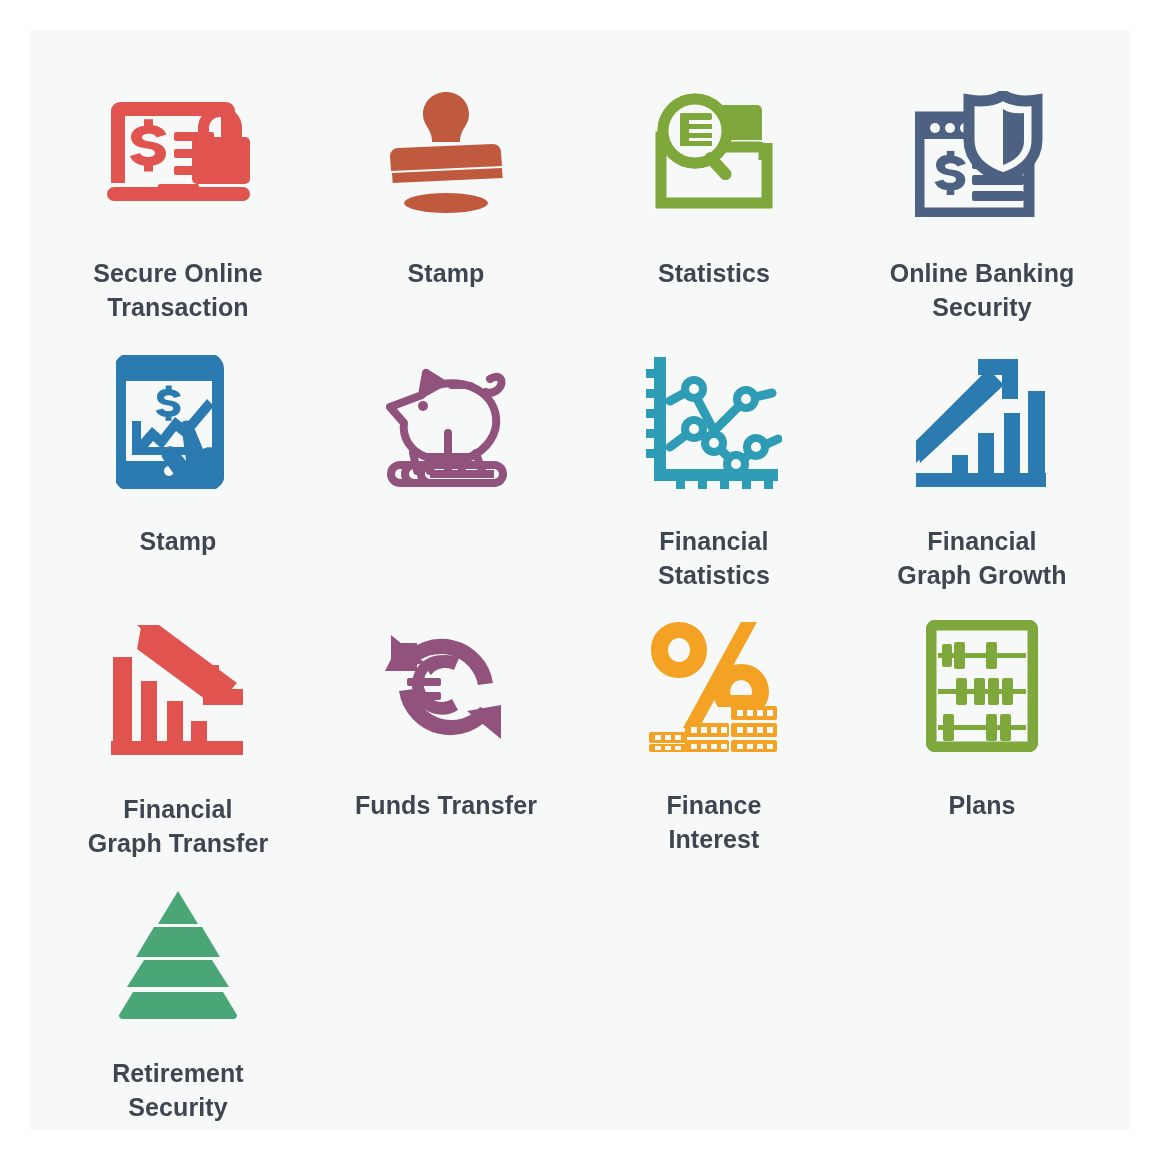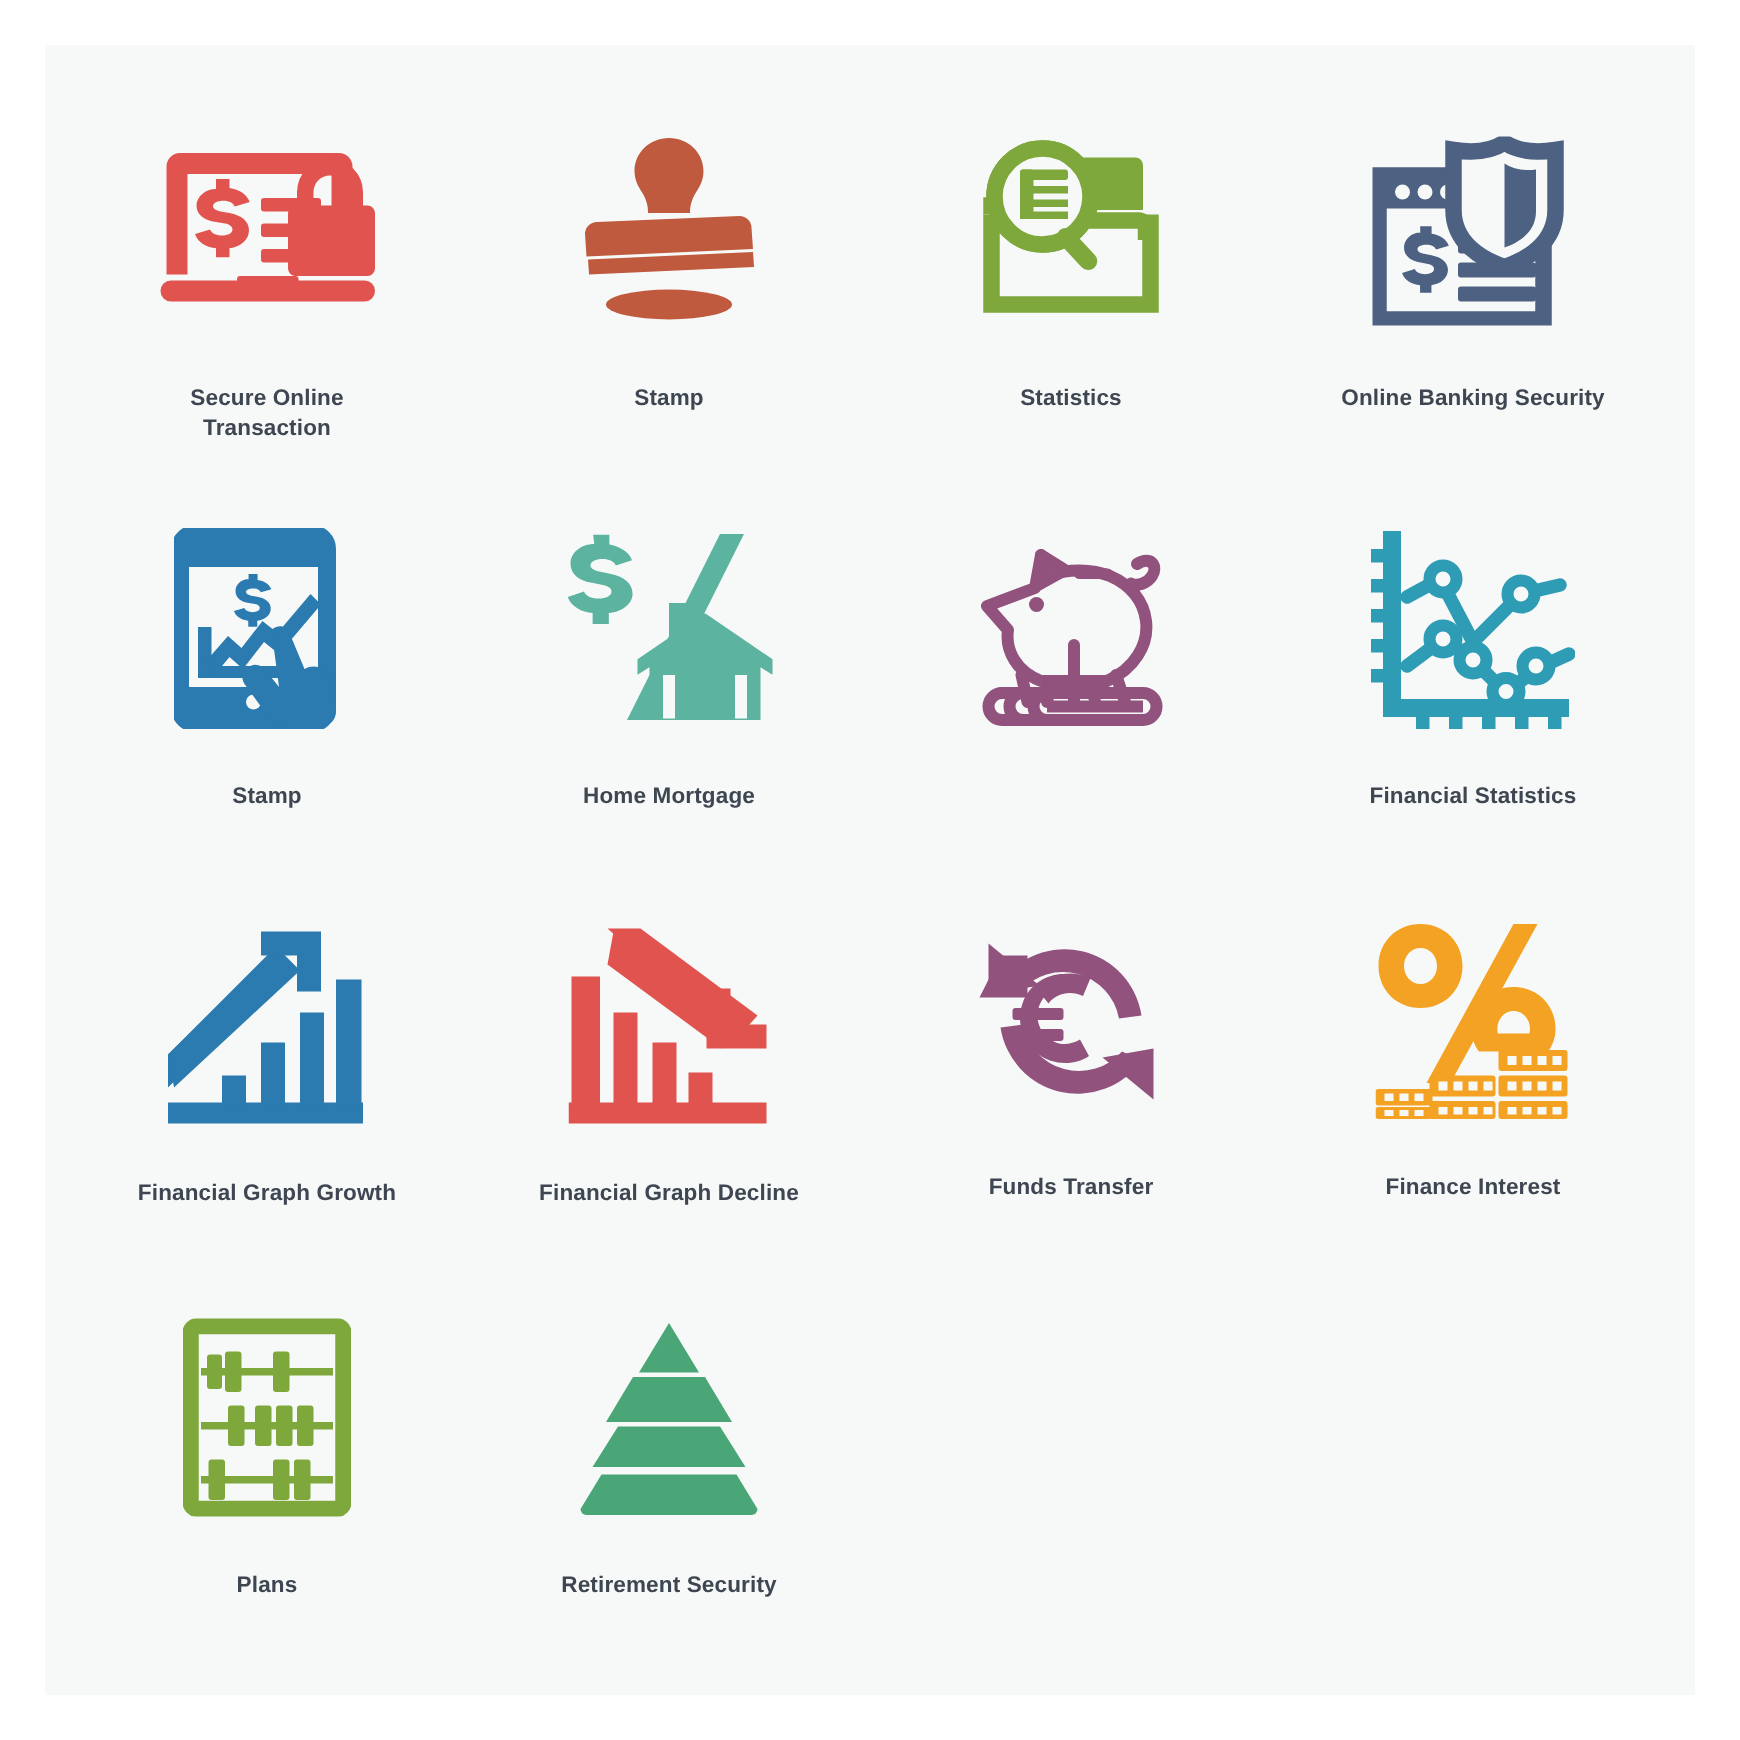--- a/index.html
+++ b/index.html
@@ -44,21 +44,21 @@
     width: 170px;
     display: flex;
     align-items: center;
     justify-content: center;
     margin-top: 18px;
   }
   .icon-wrap svg { display: block; }
   .label {
     margin-top: 22px;
     text-align: center;
-    font-size: 15px;
+    font-size: 25px;
     line-height: 1.36;
     color: #3e4651;
     font-weight: 600;
     letter-spacing: 0.1px;
     max-width: 190px;
   }
   
   .r4 .icon-wrap { margin-top: 14px; }
 </style>
 </head>
@@ -158,37 +158,20 @@
             <path d="M16 92 h66 v8 h-66 z"></path>
             <path d="M16 66 v32 h9 v-32 z"></path>
             <path d="M22 88 l14 -16 l9 8 l14 -18 l10 8 l22 -26 l7 7 l-28 33 l-10 -8 l-14 18 l-9 -8 l-10 12 z"></path>
             <path d="M65 68 c4 -4 10 -3 12 2 l10 24 c5 -3 13 -2 16 4 c4 7 5 16 5 24 c0 6 -4 10 -10 10 h-24 c-5 0 -8 -2 -11 -6 l-16 -22 c-3 -5 -1 -10 4 -12 c4 -2 8 0 11 4 l8 10 z"></path>
           </g>
         </svg>
       </div>
       <div class="label">Stamp</div>
     </div>
 
-    <div class="cell r2">
-      <div class="icon-wrap">
-        <svg width="140" height="130" viewBox="0 0 140 130">
-          <g fill="#5cb3a0">
-            <path d="M24 8 c-12 0 -22 8 -22 18 c0 10 8 16 20 18 l10 2 c5 1 8 3 8 6 c0 4 -5 6.5 -12 6.5 c-7 0 -12 -2.5 -13.5 -6.5 l-15 5 c3 9 13 14 23 15 v10 h15 v-10 c13 -1.5 22 -9 22 -18 c0 -9.5 -8 -16 -21 -18.5 l-10 -2 c-5 -1 -8 -3 -8 -5.5 c0 -3.5 5 -6 11 -6 c6.5 0 11 2.5 12.5 6 l15 -5 c-3 -8 -12 -13 -21 -14.5 v-9 h-15 z" transform="scale(0.72) translate(4,4)"></path>
-            <path d="M104 2 l16 0 l-62 124 l-16 0 z"></path>
-            <path d="M94 56 l44 30 v8 l-8 -5 v36 h-72 v-36 l-8 5 v-8 z" fill="#5cb3a0"></path>
-            <path d="M94 56 l44 30 v8 l-8 -5 v36 h-72 v-36 l-8 5 v-8 z" fill="none" stroke="#5cb3a0" stroke-width="2"></path>
-            <rect x="66" y="96" width="8" height="29" fill="#f7f9f8"></rect>
-            <rect x="114" y="96" width="8" height="29" fill="#f7f9f8"></rect>
-            <rect x="78" y="92" width="30" height="33" fill="#5cb3a0"></rect>
-            <rect x="70" y="48" width="13" height="22"></rect>
-          </g>
-        </svg>
-      </div>
-      <div class="label">Home Mortgage</div>
-    </div>
 
 
     <div class="cell r2">
       <div class="icon-wrap">
         <svg width="136" height="130" viewBox="0 0 136 130">
           <g fill="none" stroke="#91527e" stroke-width="8" stroke-linejoin="round" stroke-linecap="round">
             <path d="M48 16 l-4 22 l-32 12 l14 16 c-2 14 6 28 22 34 h44 c18 -8 28 -24 26 -40 c-1.5 -13 -10 -24 -24 -30 c-12 -5 -28 -5 -42 0 z"></path>
             <path d="M48 16 l16 10 l-18 10"></path>
             <path d="M112 22 c10 -6 14 2 10 8 c-3 5 -10 7 -14 5"></path>
             <path d="M35 96 l4 18"></path>
@@ -270,21 +253,21 @@
             <rect x="2" y="34" width="19" height="86"></rect>
             <rect x="30" y="58" width="16" height="62"></rect>
             <rect x="56" y="78" width="16" height="42"></rect>
             <rect x="80" y="98" width="16" height="22"></rect>
             <path d="M26 4 l-4 22 l76 56 l16 -16 z" transform="translate(4,0)"></path>
             <path d="M26 2 h22 l78 58 l-16 18 z"></path>
             <path d="M92 42 h40 v40 h-16 v-24 h-24 z" transform="rotate(180 112 62)"></path>
           </g>
         </svg>
       </div>
-      <div class="label">Financial Graph Decline</div>
+      <div class="label">Financial Graph Transfer</div>
     </div>
 
     <div class="cell r4">
       <div class="icon-wrap">
         <svg width="130" height="130" viewBox="0 0 130 130">
           <g fill="#91527e">
             <path d="M18 40 a52 52 0 0 1 94 22 l-15 2 a38 38 0 0 0 -66 -18 z"></path>
             <path d="M6 18 h18 v28 h-32 z" transform="translate(12,4)"></path>
             <path d="M10 14 l0 34 l34 -6 z"></path>
             <path d="M112 92 a52 52 0 0 1 -94 -22 l15 -2 a38 38 0 0 0 66 18 z"></path>

